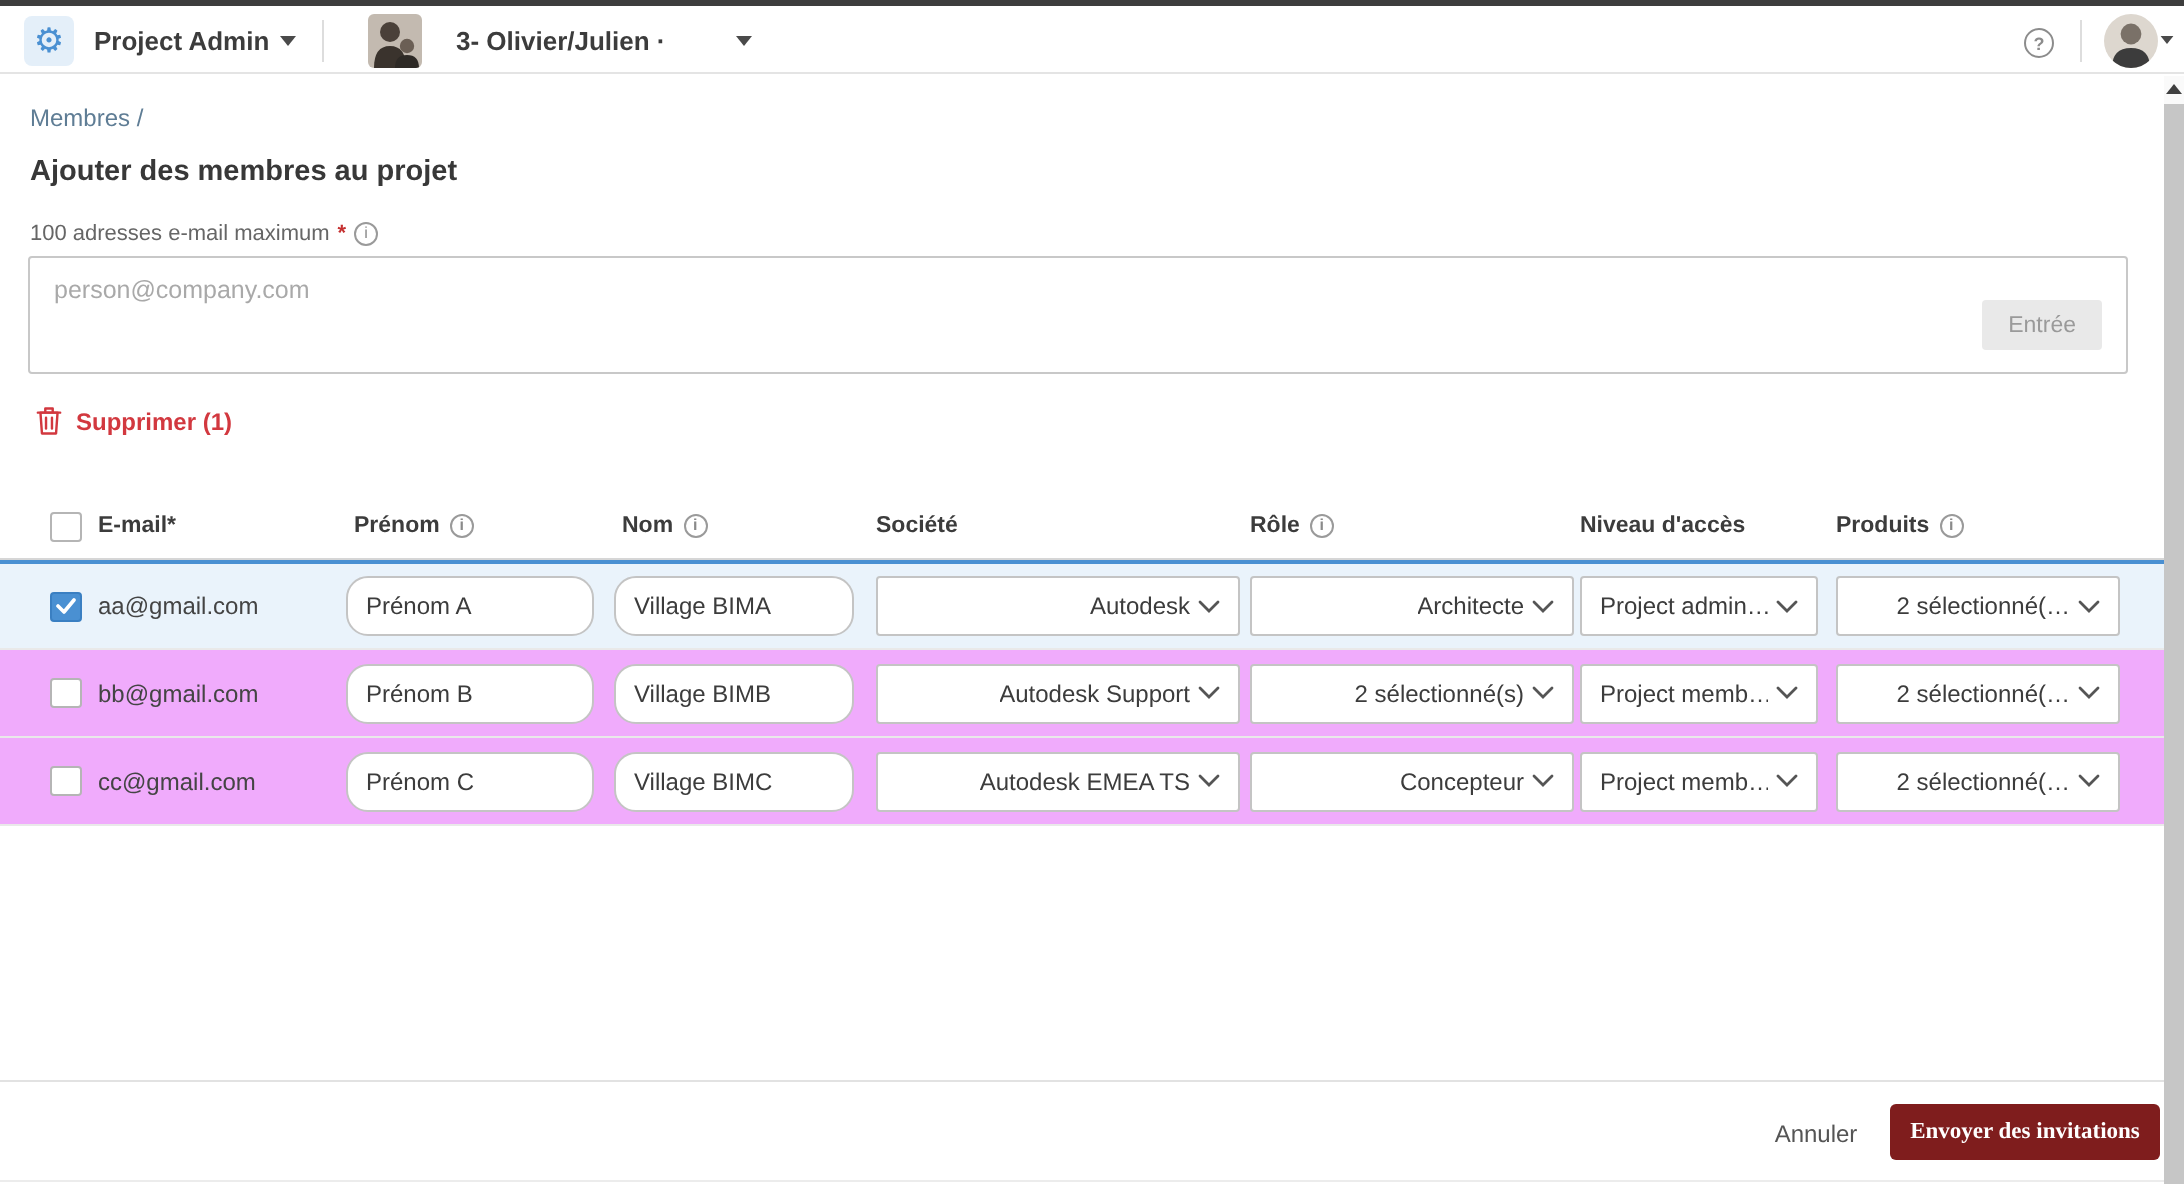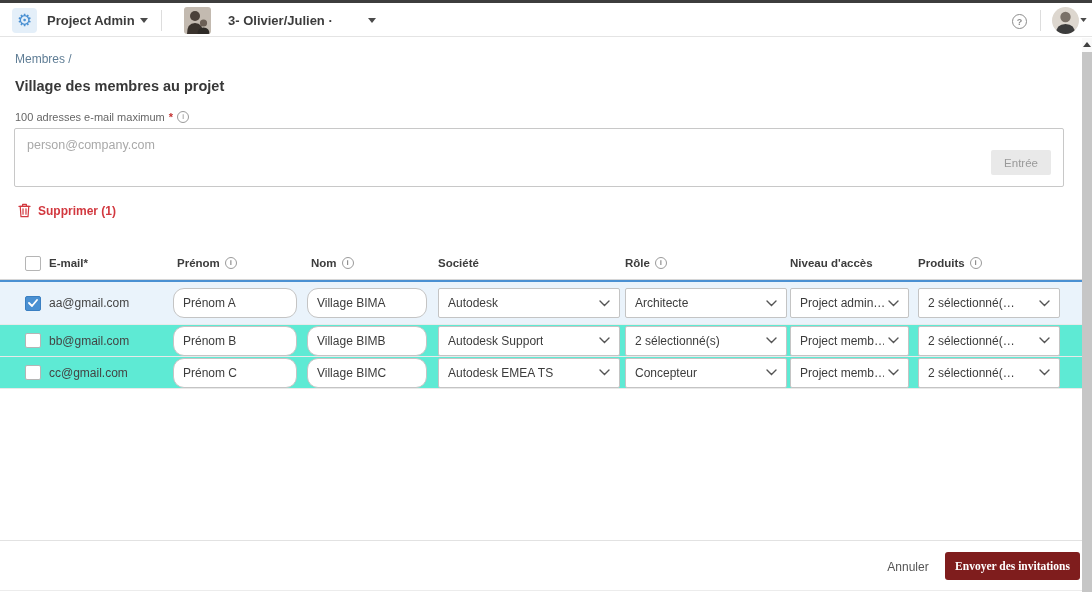--- a/index.html
+++ b/index.html
@@ -48,41 +48,41 @@
     background:#e9e9e9; border:none; border-radius:2px; color:#9a9a9a; font-size:11.5px;
     font-family:"Liberation Sans",sans-serif; }
   .delete-action { position:absolute; left:18px; top:203px; display:flex; align-items:center; gap:7px;
     color:#d2383f; font-size:12px; font-weight:bold; cursor:pointer; }
 
   
   .table { position:absolute; left:0; top:247px; width:1082px; }
   .flexrow { display:flex; align-items:center; }
   .thead { height:33px; border-bottom:1px solid #d6d6d6; font-size:11.5px; font-weight:bold; color:#3c3c3c; }
   .hcell { display:flex; align-items:center; gap:5px; }
-  .trow { height:32px; border-bottom:1px solid #e9e9e9; background:#5eead4; }
+  .trow { height:44px; border-bottom:1px solid #e9e9e9; background:#f0abfc; }
   .trow[data-selected="true"] { background:#eaf3fb; border-top:2px solid #4a90d2; height:45px; }
   .cb { width:15px; height:15px; border:1px solid #b5b5b5; border-radius:2px; background:#fff;
     display:flex; align-items:center; justify-content:center; cursor:pointer; flex:none; }
   .cb svg { display:none; }
   .cb[data-checked="true"] { background:#4a90d2; border-color:#3a7fc2; }
   .cb[data-checked="true"] svg { display:block; }
   .c-check   { width:16px;  margin-left:25px; }
   .c-email   { width:118px; margin-left:8px; }
   .c-prenom  { width:124px; margin-left:6px; }
   .c-nom     { width:120px; margin-left:10px; }
   .c-societe { width:182px; margin-left:11px; }
   .c-role    { width:162px; margin-left:5px; }
   .c-niveau  { width:119px; margin-left:3px; }
   .c-produits{ width:142px; margin-left:9px; }
   .hpad { padding-left:4px; }
   .email-cell { font-size:12px; color:#444; }
   .ti { height:30px; width:100%; border:1px solid #c4c4c4; border-radius:11px; padding:0 9px;
     font-family:"Liberation Sans",sans-serif; font-size:12px; color:#3c3c3c; background:#fff; }
   .sel { height:30px; border:1px solid #c4c4c4; border-radius:2px; background:#fff; cursor:pointer;
-    display:flex; align-items:center; justify-content:space-between; padding:0 9px; gap:4px; }
+    display:flex; align-items:center; justify-content:flex-end; padding:0 9px; gap:4px; }
   .sel-text { font-size:12px; color:#3c3c3c; white-space:nowrap; overflow:hidden; }
   .chev { flex:none; }
 
   
   .footer-divider { position:absolute; left:0; top:540px; width:1082px; height:1px; background:#e2e2e2; }
   .cancel-btn { position:absolute; left:876px; top:553px; width:64px; height:27px; background:none; border:none;
     font-family:"Liberation Sans",sans-serif; font-size:12px; color:#555; cursor:pointer; }
   .submit-btn { position:absolute; left:945px; top:552px; width:135px; height:28px; background:#7f1d1d;
     border:none; border-radius:3px; color:#fff; font-size:11.5px; font-weight:bold;
     font-family:Liberation Serif, serif; cursor:pointer; }
@@ -145,21 +145,21 @@
           <path d="M0 0 L8 0 L4 5 Z" fill="#4a4a4a"></path>
         </svg>
       </span>
   </div>
 
   <div class="breadcrumb">
     <span class="bc-link">Membres</span>
     <span>/</span>
   </div>
 
-  <div class="page-title">Village des membres au projet</div>
+  <div class="page-title">Ajouter des membres au projet</div>
 
   <div class="limit-label">
     <span>100 adresses e-mail maximum</span>
     <span class="req-star">*</span>
     <span class="info-icon">
         <span>i</span>
       </span>
   </div>
 
   <div class="email-box">

